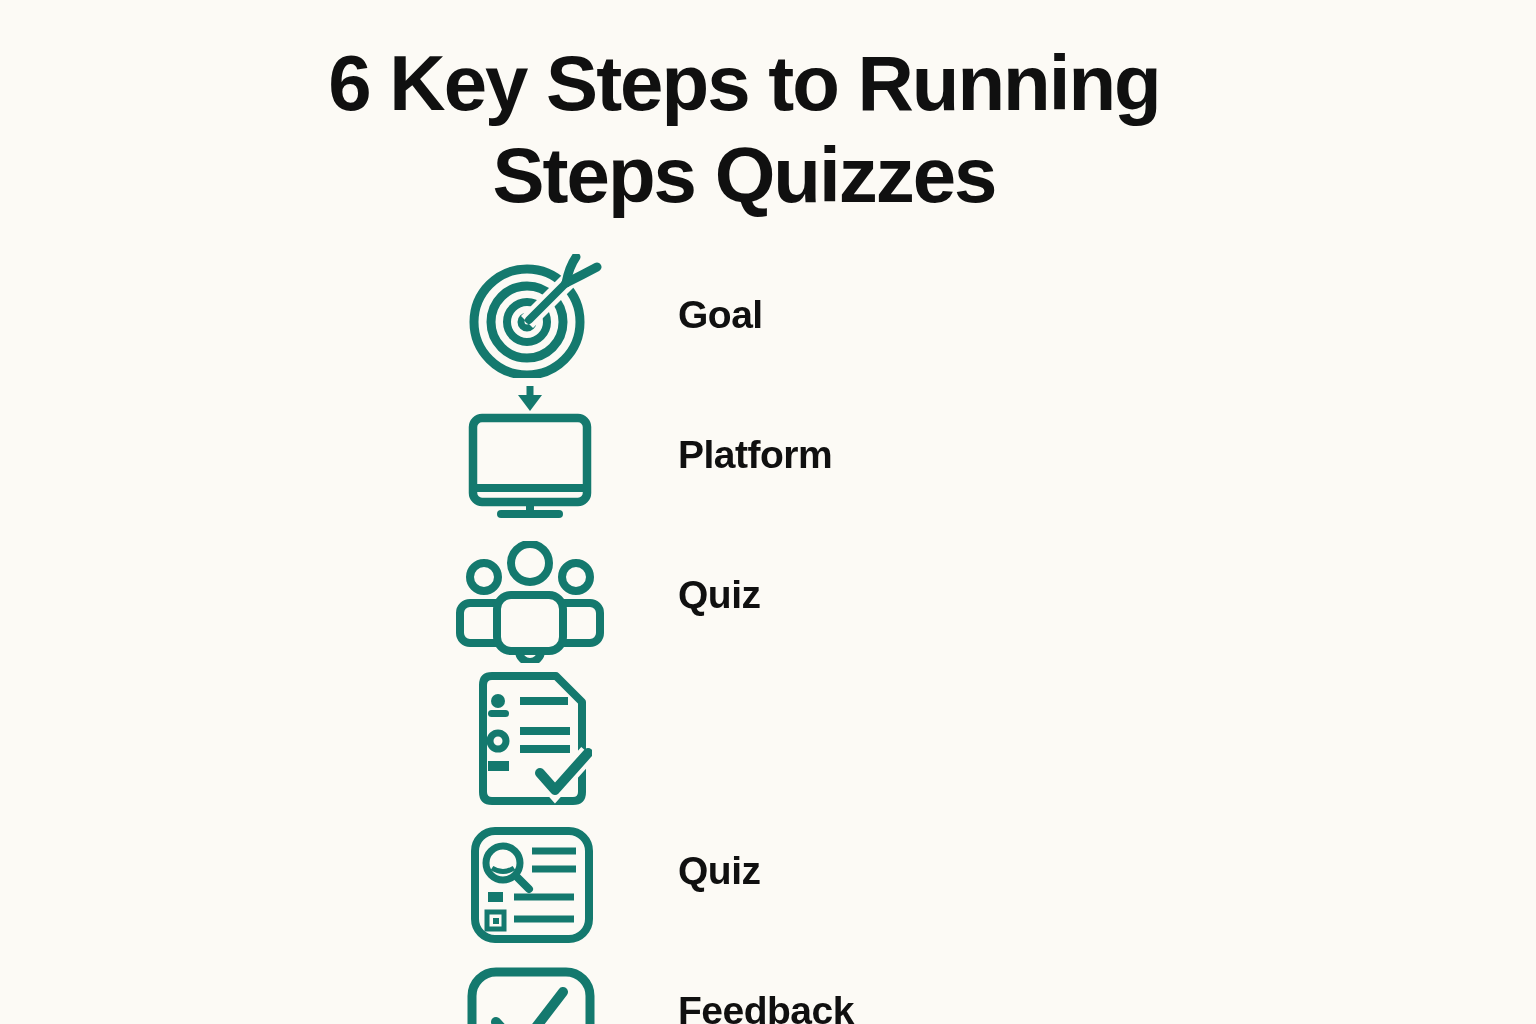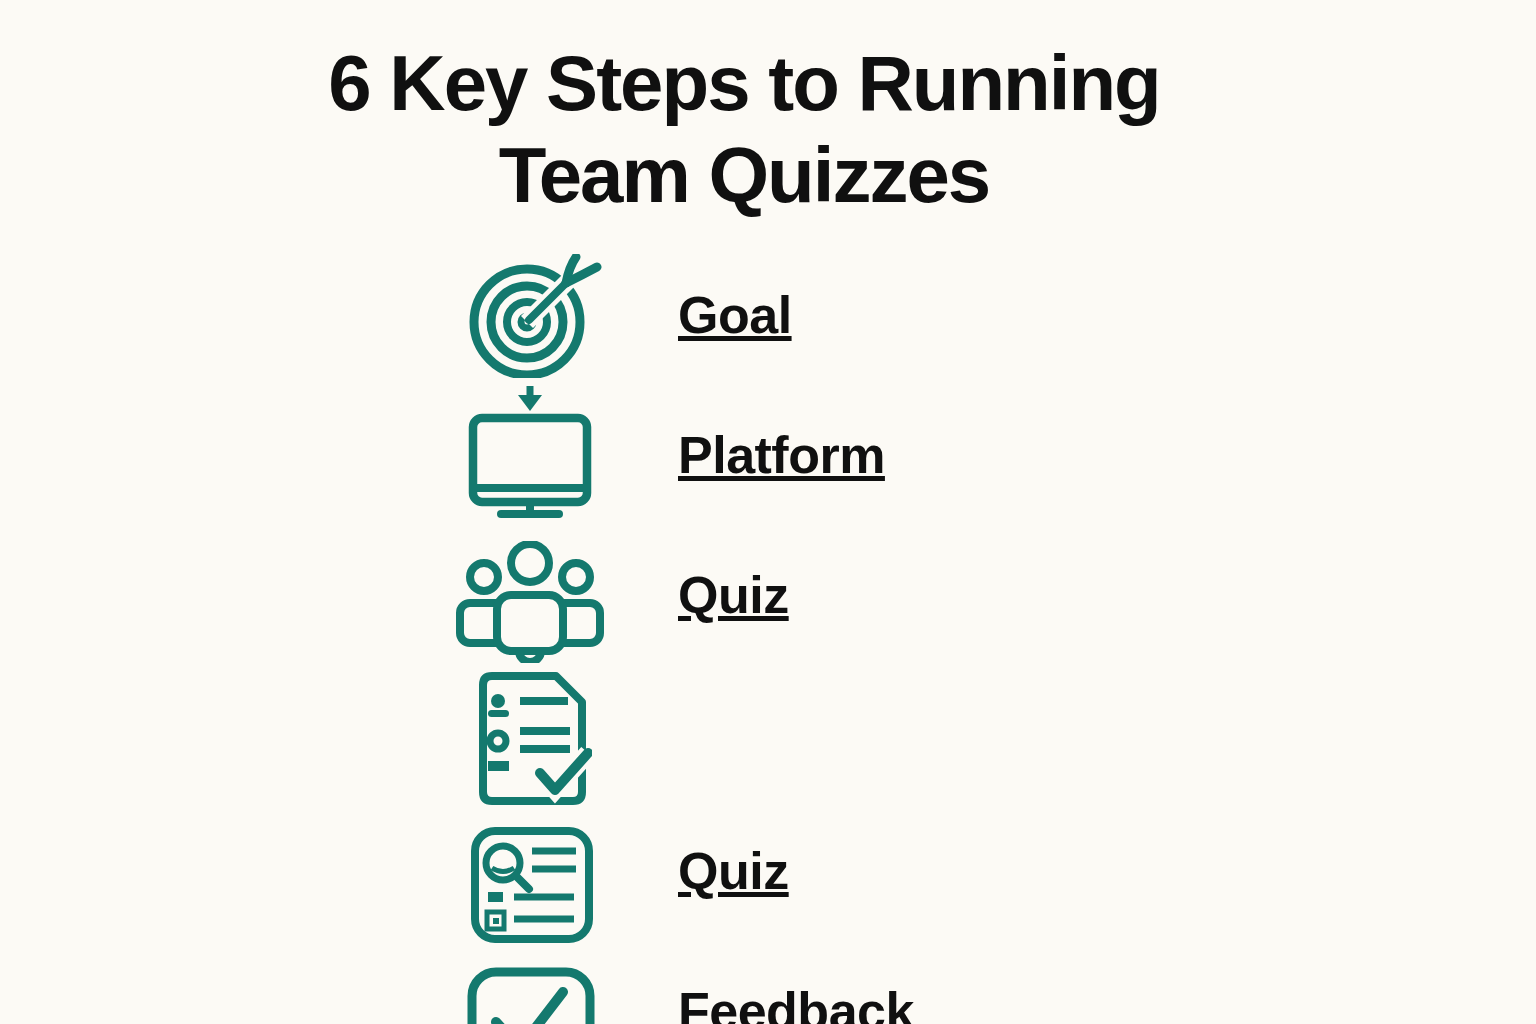--- a/index.html
+++ b/index.html
@@ -23,42 +23,41 @@
     font-size:78px;
     font-weight:700;
     line-height:92px;
     letter-spacing:-2px;
     color:var(--ink);
     margin-left:16px;
   }
   .step-label{
     position:absolute;
     left:678px;
-    font-size:52px;
+    font-size:39px;
     line-height:54px;
     font-weight:700;
     letter-spacing:-0.5px;
     color:var(--ink);
     white-space:nowrap;
-    text-decoration:underline;
   }
   .icon{position:absolute;display:block;}
   .stroke{stroke:var(--accent);fill:none;}
   .fill{fill:var(--accent);stroke:none;}
   .erase{stroke:var(--bg);fill:none;}
   .bgfill{fill:var(--bg);stroke:var(--accent);}
 </style>
 </head>
 <body>
 
 <div id="canvas">
 
   <div class="title">
     <div>6 Key Steps to Running</div>
-    <div>Team Quizzes</div>
+    <div>Steps Quizzes</div>
   </div>
 
   <svg class="icon" style="left:463px;top:254px" width="140" height="124" viewBox="0 0 140 124">
     <circle class="stroke" cx="64" cy="68" r="53" stroke-width="9"></circle>
     <circle class="stroke" cx="64" cy="68" r="36" stroke-width="9"></circle>
     <circle class="stroke" cx="64" cy="68" r="20" stroke-width="8"></circle>
     <circle class="stroke" cx="64" cy="68" r="6" stroke-width="7"></circle>
     <line class="erase" x1="64" y1="68" x2="114" y2="18" stroke-width="17"></line>
     <line class="stroke" x1="66" y1="66" x2="103" y2="29" stroke-width="8" stroke-linecap="round"></line>
     <path class="stroke" d="M103,29 Q106,13 113,3" stroke-width="9" stroke-linecap="round"></path>

